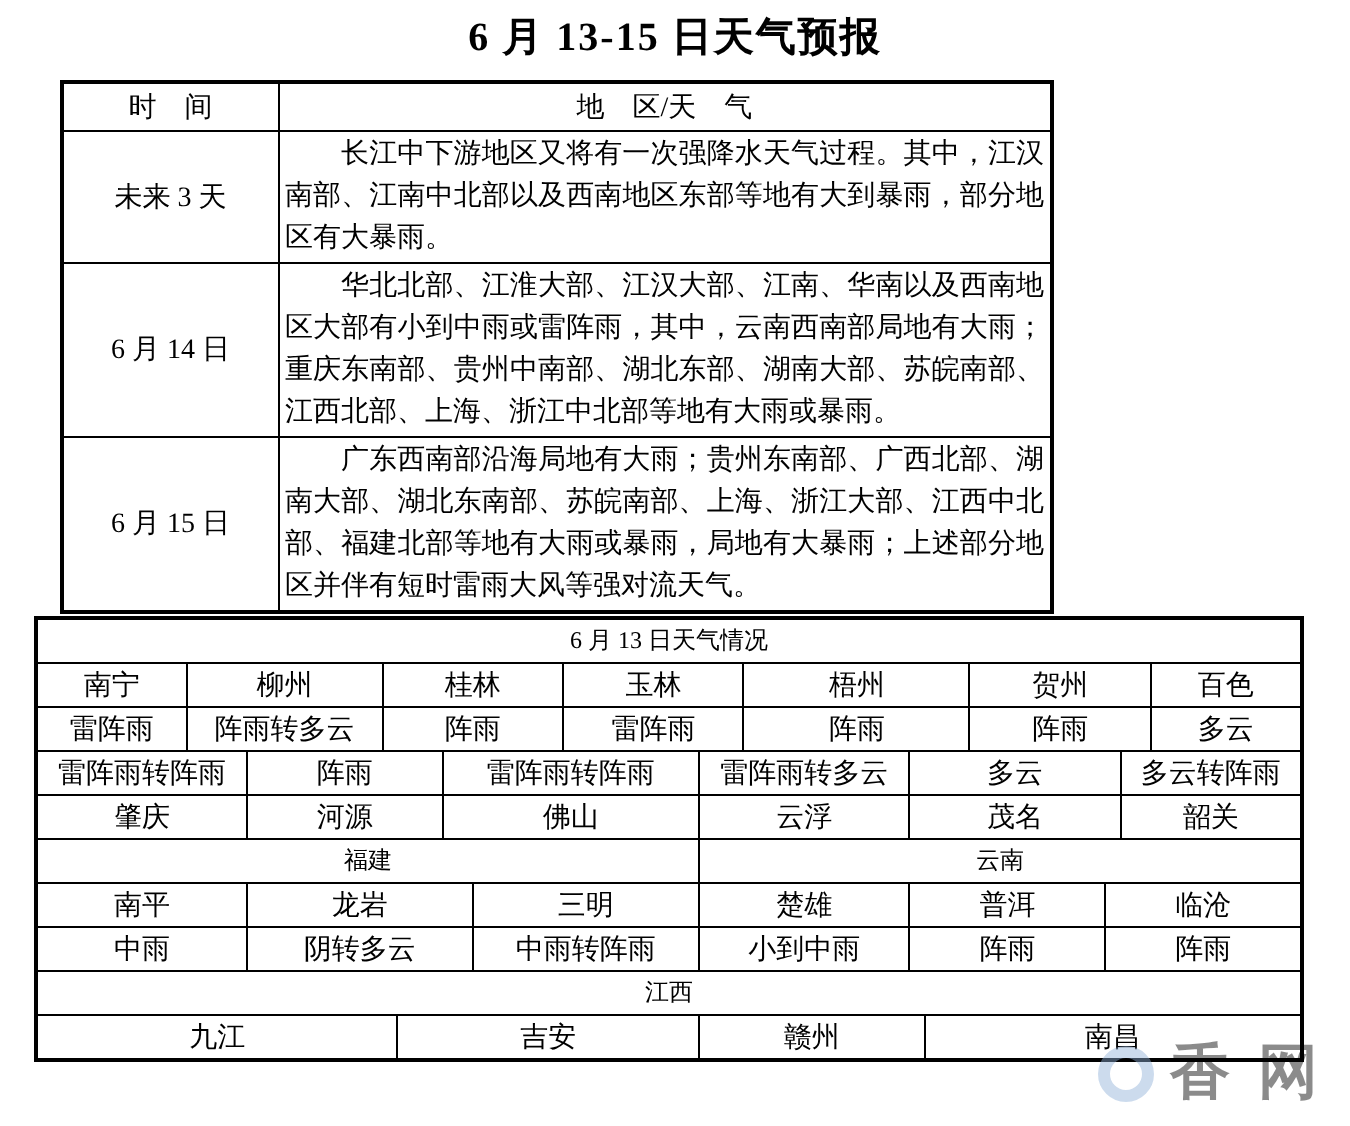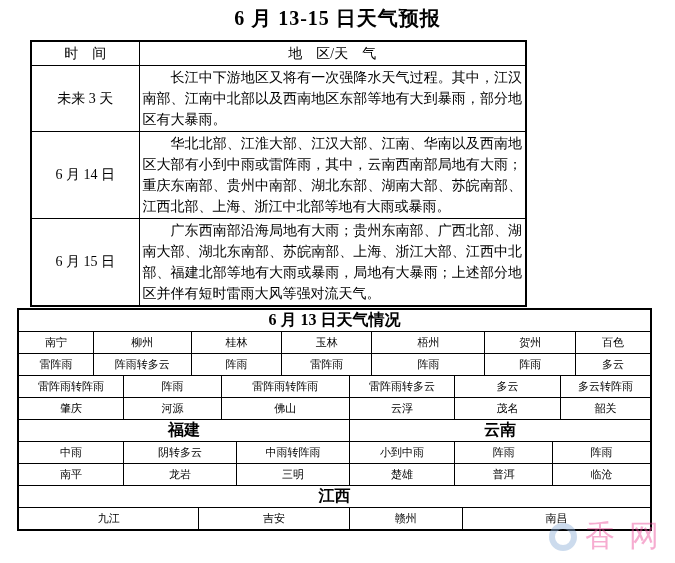--- a/index.html
+++ b/index.html
@@ -56,54 +56,54 @@
     margin-top: 12px;
   }
   
   .t2 {
     width: 635px;
     margin: 1px 0 0 17px;
     table-layout: fixed;
     border: 2px solid #000;
   }
   .t2 td {
-    font-size: 11px;
+    font-size: 14px;
     height: 21px;
     text-align: center;
     vertical-align: middle;
     white-space: nowrap;
     overflow: hidden;
     padding: 0;
   }
   .t2 .tbl-title td,
   .t2 .province-row td {
-    font-weight: bold;
-    font-size: 16px;
+    font-weight: normal;
+    font-size: 12px;
   }
   
   .watermark {
     position: absolute;
     right: 2px;
     bottom: 6px;
     display: flex;
     align-items: center;
     opacity: 0.45;
     pointer-events: none;
   }
   .wm-circle {
     width: 16px;
     height: 16px;
     border: 6px solid #8fb0d8;
     border-radius: 50%;
     margin-right: 8px;
   }
   .wm-text {
     font-size: 30px;
-    font-weight: normal;
-    color: #ec4899;
+    font-weight: bold;
+    color: #000000;
     letter-spacing: 14px;
   }
 </style>
 </head>
 <body>
 
 <div class="page-title">6 月 13-15 日天气预报</div>
 
 <table class="t1">
   <colgroup>
@@ -253,35 +253,35 @@
         <td colspan="17">佛山</td>
         <td colspan="14">云浮</td>
         <td colspan="14">茂名</td>
         <td colspan="12">韶关</td>
       </tr>
       <tr class="province-row">
         <td colspan="44">福建</td>
         <td colspan="40">云南</td>
       </tr>
       <tr>
+        <td colspan="14">南平</td>
+        <td colspan="15">龙岩</td>
+        <td colspan="15">三明</td>
+        <td colspan="14">楚雄</td>
+        <td colspan="13">普洱</td>
+        <td colspan="13">临沧</td>
+      </tr>
+      <tr>
         <td colspan="14">中雨</td>
         <td colspan="15">阴转多云</td>
         <td colspan="15">中雨转阵雨</td>
         <td colspan="14">小到中雨</td>
         <td colspan="13">阵雨</td>
         <td colspan="13">阵雨</td>
       </tr>
-      <tr>
-        <td colspan="14">南平</td>
-        <td colspan="15">龙岩</td>
-        <td colspan="15">三明</td>
-        <td colspan="14">楚雄</td>
-        <td colspan="13">普洱</td>
-        <td colspan="13">临沧</td>
-      </tr>
       <tr class="province-row">
         <td colspan="84">江西</td>
       </tr>
       <tr>
         <td colspan="24">九江</td>
         <td colspan="20">吉安</td>
         <td colspan="15">赣州</td>
         <td colspan="25">南昌</td>
       </tr>
     </tbody>

